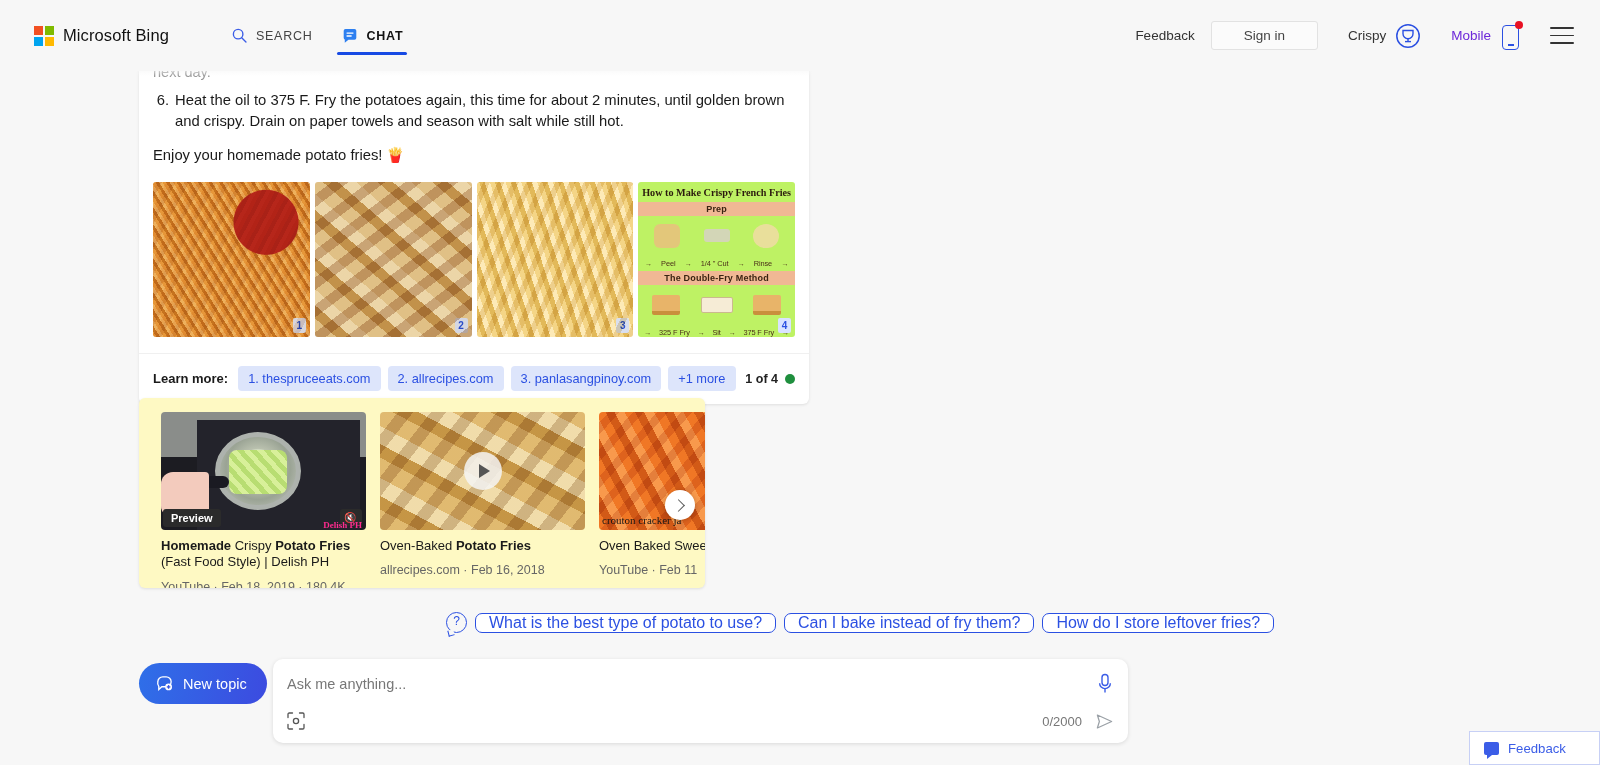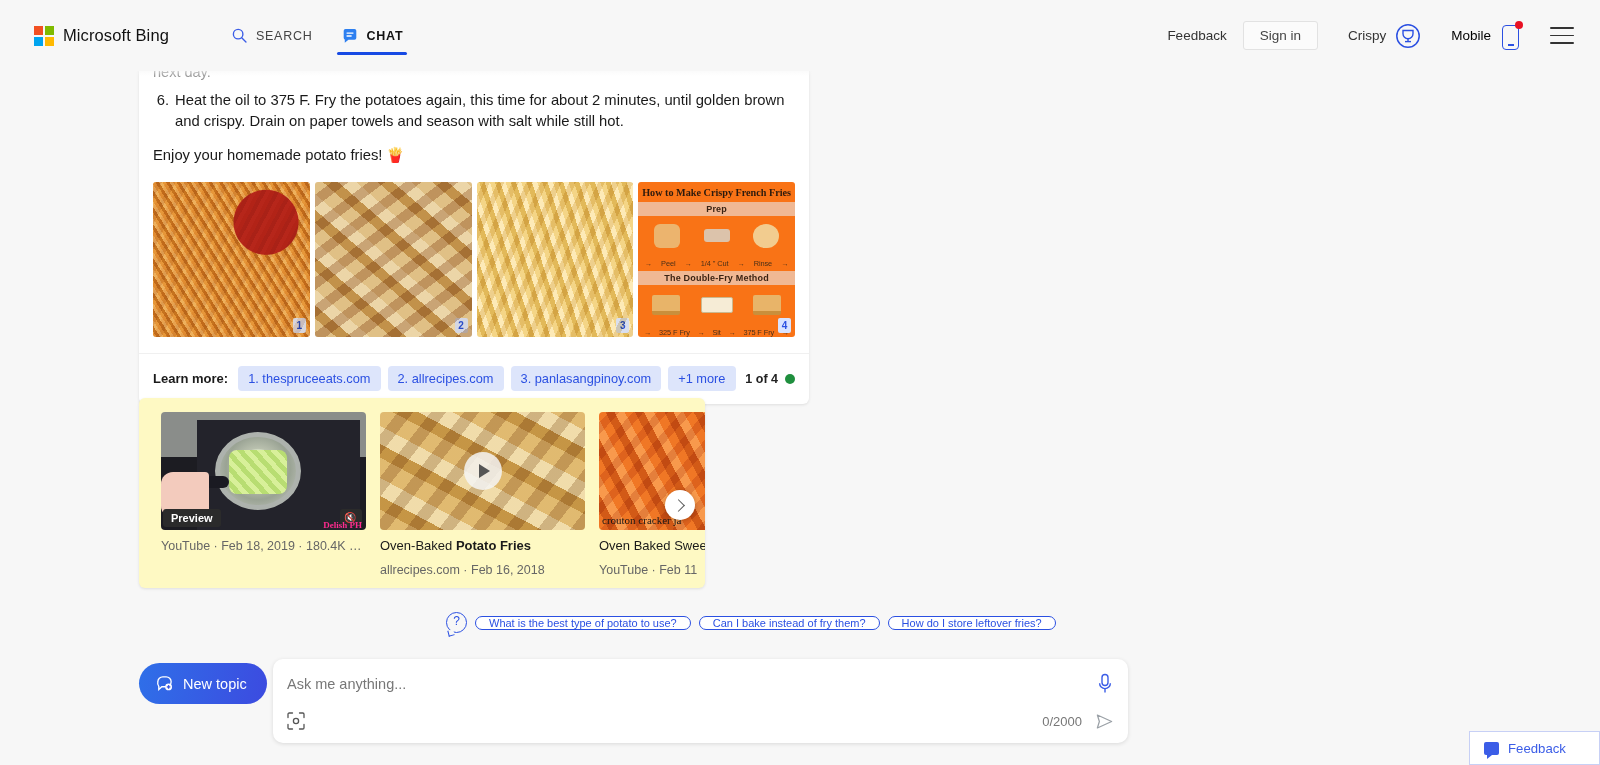--- a/index.html
+++ b/index.html
@@ -53,26 +53,26 @@
   .chat-glyph { width: 18px; height: 18px; display: block; }
 
   .header-right {
     margin-left: auto; display: flex; align-items: center;
     gap: 0px; margin-right: 26px;
   }
   .hdr-lang { font-size: 13.5px; color: #333; margin-right: 16px; }
   .signin-btn {
     font-size: 13.5px; color: #444;
     border: 1px solid #e2e2e2; background: #fbfbfb;
-    padding: 6px 16px; border-radius: 3px; cursor: pointer;
+    padding: 6px 32px; border-radius: 3px; cursor: pointer;
     margin-right: 30px;
   }
   .hdr-rewards { font-size: 13.5px; color: #333; margin-right: 9px; }
   .rewards-icon { width: 26px; height: 26px; margin-right: 30px; display:block; }
-  .hdr-mobile { font-size: 13.5px; color: #000000; margin-right: 9px; }
+  .hdr-mobile { font-size: 13.5px; color: #6d28d9; margin-right: 9px; }
   .mobile-icon { position: relative; width: 22px; height: 30px; margin-right: 28px; }
   .mobile-icon .phone {
     position: absolute; left: 2px; top: 4px;
     width: 17px; height: 25px; border: 1.6px solid #2b50e2; border-radius: 4px;
   }
   .mobile-icon .phone::after {
     content: ""; position: absolute; left: 4.5px; bottom: 3px;
     width: 6px; height: 1.6px; background: #2b50e2;
   }
   .mobile-icon .dot {
@@ -152,21 +152,21 @@
   }
   .fries3 { background:
       repeating-linear-gradient(72deg, #f4d98f 0 5px, #e2bc5f 5px 10px, #fdeec4 10px 15px),
       #efeae0; }
   .fries3::after {
     content:""; position:absolute; inset:0;
     background: repeating-linear-gradient(-65deg, rgba(225,190,110,.5) 0 6px, rgba(255,245,215,.4) 6px 13px);
     mix-blend-mode: multiply;
   }
 
-  .infographic { background: #f97316; }
+  .infographic { background: #bef264; }
   .ig-title {
     font-family: "Liberation Serif", serif;
     font-weight: bold; font-size: 10.2px; color: #2b1a0e;
     text-align: center; padding: 5px 2px 3px 2px; line-height: 1.1;
   }
   .ig-band {
     background: #f0b894; color: #3a2313;
     font-size: 9px; text-align: center; font-weight: 600;
     padding: 2px 0; letter-spacing: .2px;
   }
@@ -335,21 +335,21 @@
   }
   .q-icon .tail {
     position: absolute; left: 2px; bottom: -3px;
     width: 6px; height: 6px; background: #f7f7f7;
     border-left: 1.4px solid #2b50e2; border-bottom: 1.4px solid #2b50e2;
     transform: rotate(-15deg);
   }
   .sugg-chip {
     border: 1px solid #2b50e2; color: #2b50e2;
     background: #fff; border-radius: 7px;
-    font-size: 11px; padding: 0 13px;
+    font-size: 16px; padding: 0 13px;
     cursor: pointer; white-space: nowrap;
   }
 
   
   .new-topic {
     position: absolute; left: 139px; top: 663px;
     height: 41px; padding: 0 20px 0 16px;
     background: linear-gradient(100deg, #2f6fe8, #3c4be0);
     color: #fff; border: none; border-radius: 21px;
     display: flex; align-items: center; gap: 9px;
@@ -542,20 +542,21 @@
         <div class="video-thumb vt1">
           <span class="stove"></span>
             <span class="pan"></span>
             <span class="fries-in"></span>
           <span class="handle"></span>
             <span class="hand"></span>
           <span class="preview-tag">Preview</span>
           <span class="mute-tag">🔇</span>
           <span class="delish-tag">Delish PH</span>
         </div>
+        <div class="video-title"><b>Homemade</b> Crispy <b>Potato Fries</b> (Fast Food Style) | Delish PH</div>
         <div class="video-meta">YouTube · Feb 18, 2019 · 180.4K v…</div>
       </div>
 
       <div class="video-item">
         <div class="video-thumb vt2">
           <span class="play-btn"></span>
         </div>
         <div class="video-title">Oven-Baked <b>Potato Fries</b></div>
         <div class="video-meta">allrecipes.com · Feb 16, 2018</div>
       </div>

